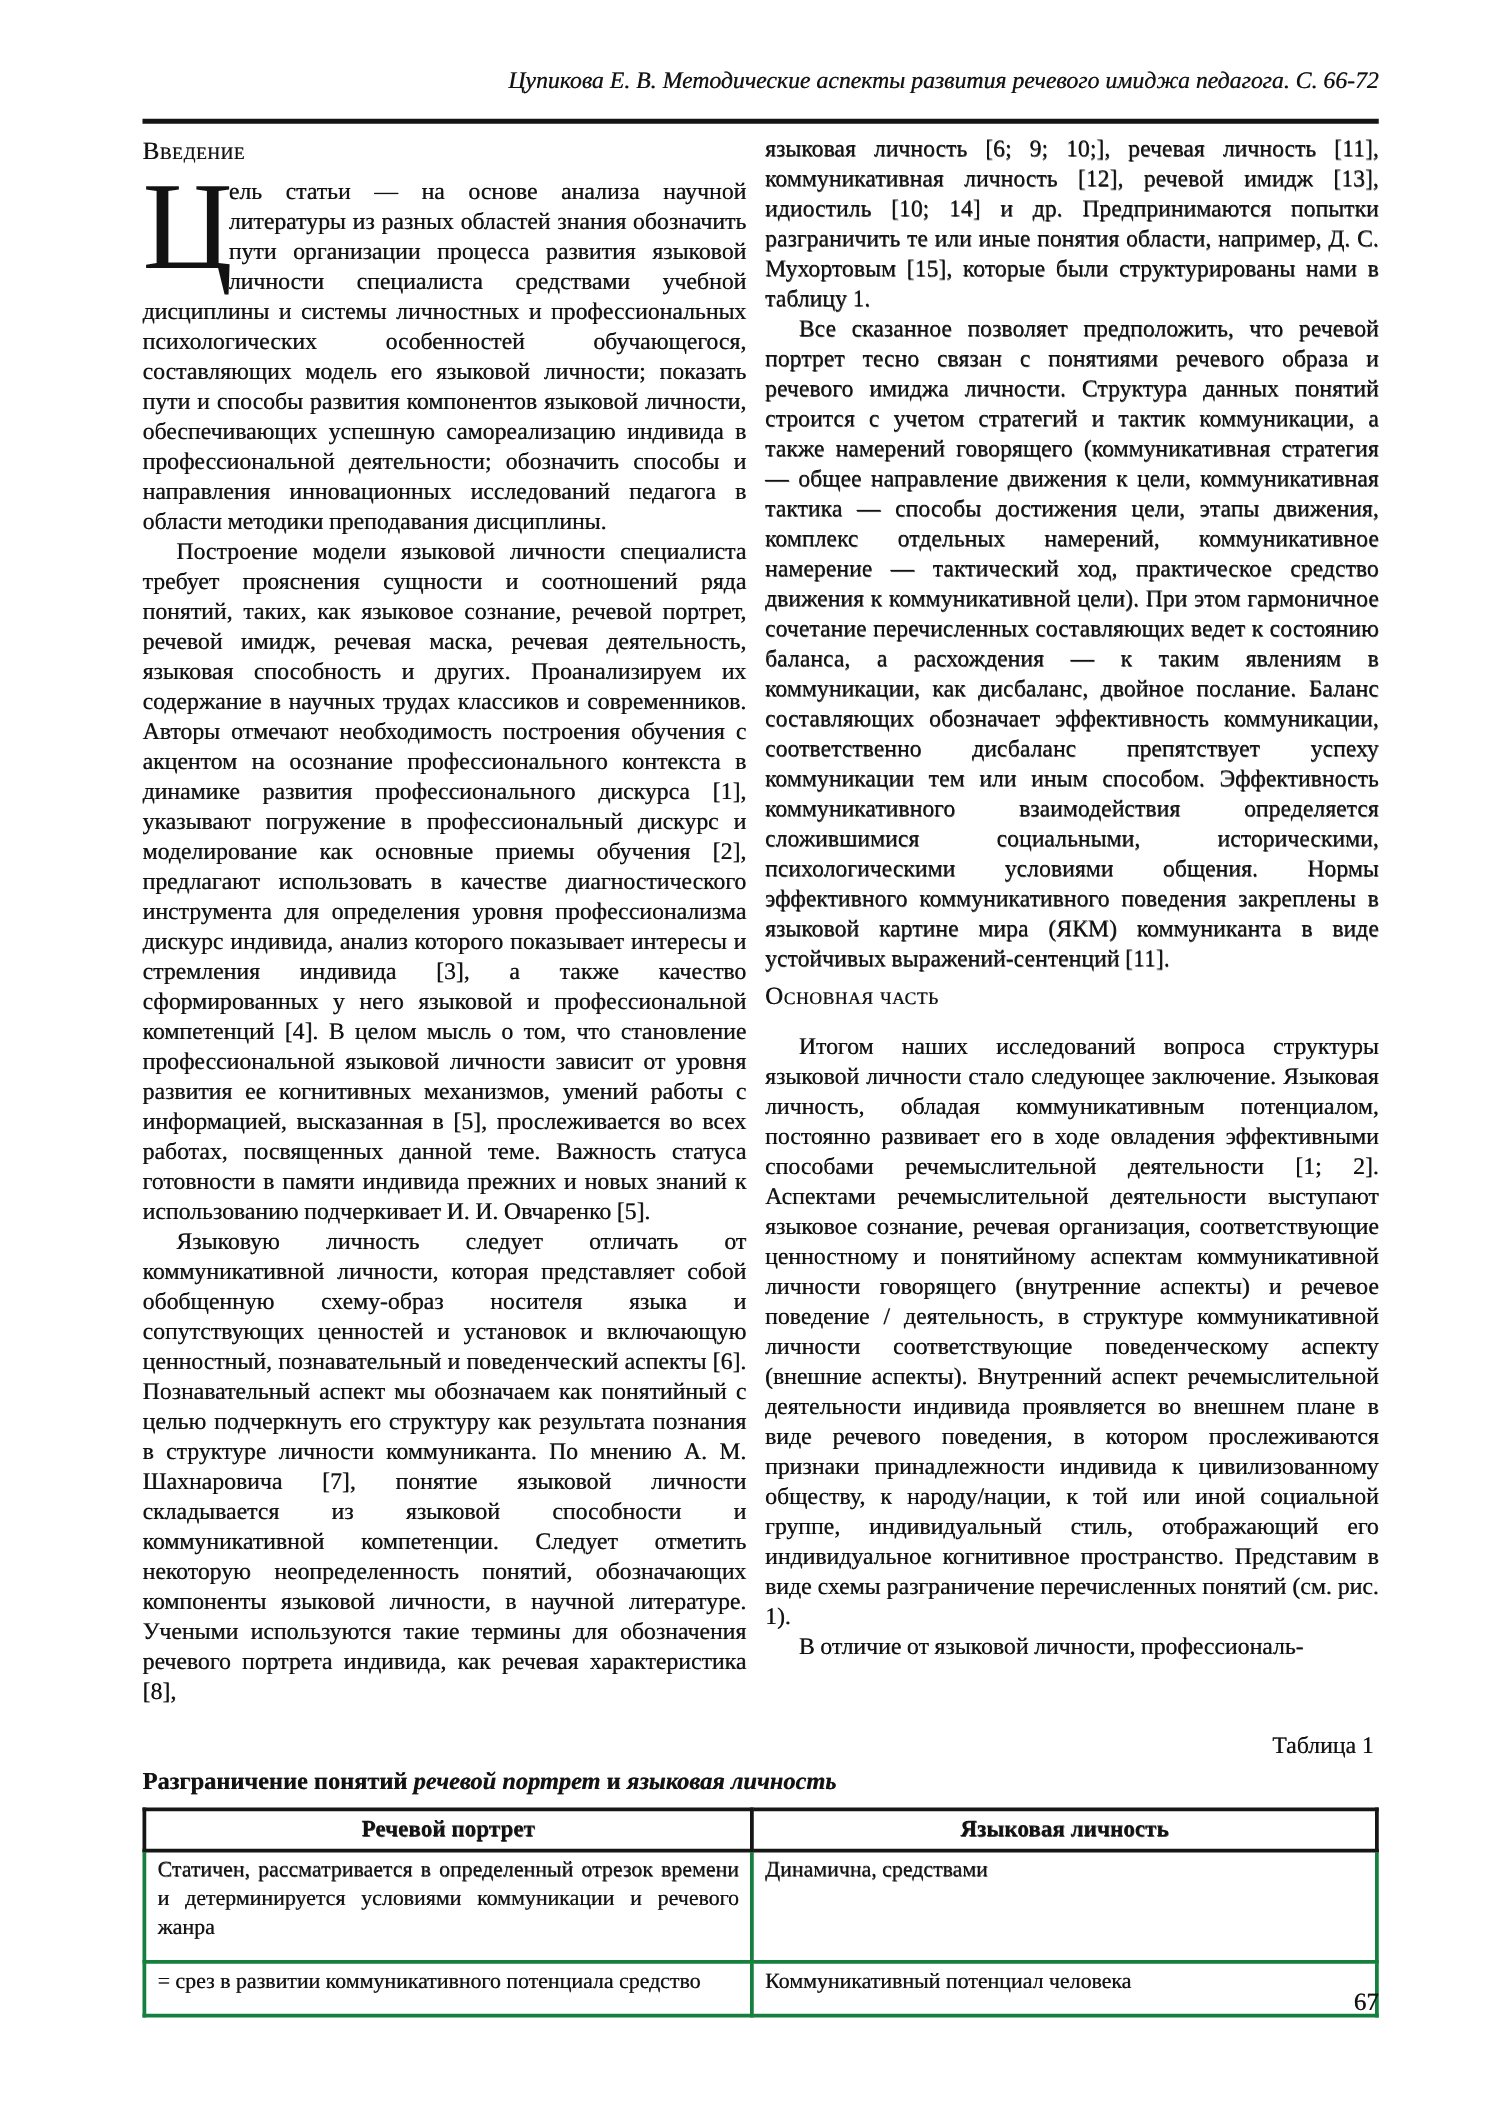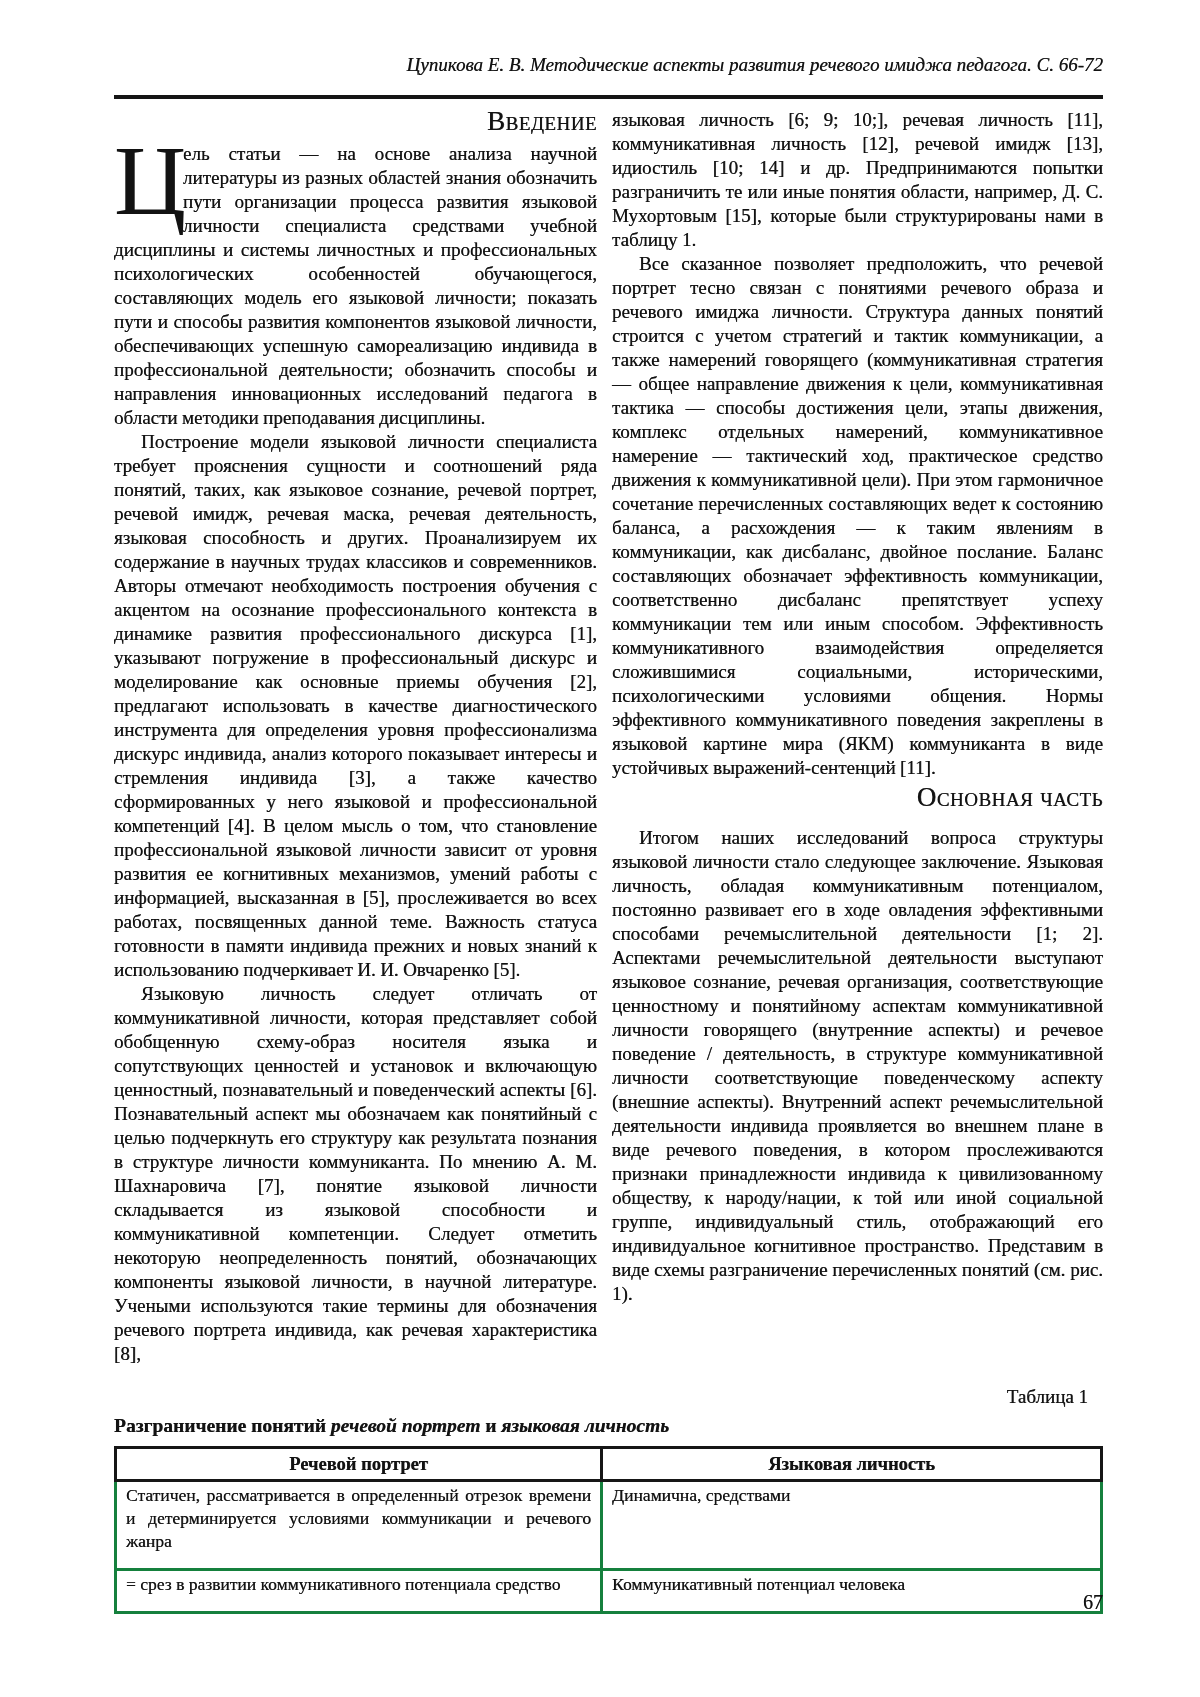--- a/index.html
+++ b/index.html
@@ -25,39 +25,39 @@
   }
   .columns{
     position:absolute;left:114px;top:108px;width:989px;
     display:flex;gap:15px;
   }
   .col{font-size:19px;line-height:24px;text-align:justify;
     hyphens:auto;-webkit-hyphens:auto;word-spacing:-0.3px;}
   .col-left{width:483px;}
   .col-right{width:491px;}
   .sc-heading{
-    font-variant:small-caps;font-size:27px;line-height:26px;
-    letter-spacing:0.5px;text-align:right;
+    font-variant:small-caps;font-size:20px;line-height:26px;
+    letter-spacing:0.5px;text-align:left;
   }
   .sc-heading.first{margin:0 0 8px 0;}
   .sc-heading.mid{margin:4px 0 16px 0;}
   .col p{margin:0;}
   .col p.indent{text-indent:27px;}
   .dropcap{
     float:left;
     height:72px;width:62px;
     font-size:100px;line-height:76px;
     margin:1px 7px 0 0;
     text-shadow:none;
   }
   .table-block{
     position:absolute;left:114px;top:1385px;width:989px;
   }
   .table-label{
-    text-align:right;font-size:19px;line-height:24px;margin:0 15px 5px 0;
+    text-align:right;font-size:19px;line-height:24px;margin:0 4px 5px 0;
   }
   .table-title{
     font-weight:bold;font-size:19.5px;line-height:24px;
     margin:0 0 8px 0;
   }
   .table-title .it{font-style:italic;}
   table.concept{
     width:100%;border-collapse:collapse;
     border:3px solid #161616;
     table-layout:fixed;
@@ -97,20 +97,21 @@
       <p><span class="dropcap">Ц</span><span>ель статьи — на основе анализа научной литературы из разных областей знания обозначить пути организации процесса развития языковой личности специалиста средствами учебной дисциплины и системы личностных и профессиональных психологических особенностей обучающегося, составляющих модель его языковой личности; показать пути и способы развития компонентов языковой личности, обеспечивающих успешную самореализацию индивида в профессиональной деятельности; обозначить способы и направления инновационных исследований педагога в области методики преподавания дисциплины.</span></p>
       <p class="indent">Построение модели языковой личности специалиста требует прояснения сущности и соотношений ряда понятий, таких, как языковое сознание, речевой портрет, речевой имидж, речевая маска, речевая деятельность, языковая способность и других. Проанализируем их содержание в научных трудах классиков и современников. Авторы отмечают необходимость построения обучения с акцентом на осознание профессионального контекста в динамике развития профессионального дискурса [1], указывают погружение в профессиональный дискурс и моделирование как основные приемы обучения [2], предлагают использовать в качестве диагностического инструмента для определения уровня профессионализма дискурс индивида, анализ которого показывает интересы и стремления индивида [3], а также качество сформированных у него языковой и профессиональной компетенций [4]. В целом мысль о том, что становление профессиональной языковой личности зависит от уровня развития ее когнитивных механизмов, умений работы с информацией, высказанная в [5], прослеживается во всех работах, посвященных данной теме. Важность статуса готовности в памяти индивида прежних и новых знаний к использованию подчеркивает И. И. Овчаренко [5].</p>
       <p class="indent">Языковую личность следует отличать от коммуникативной личности, которая представляет собой обобщенную схему-образ носителя языка и сопутствующих ценностей и установок и включающую ценностный, познавательный и поведенческий аспекты [6]. Познавательный аспект мы обозначаем как понятийный с целью подчеркнуть его структуру как результата познания в структуре личности коммуниканта. По мнению А. М. Шахнаровича [7], понятие языковой личности складывается из языковой способности и коммуникативной компетенции. Следует отметить некоторую неопределенность понятий, обозначающих компоненты языковой личности, в научной литературе. Учеными используются такие термины для обозначения речевого портрета индивида, как речевая характеристика [8],</p>
     </div>
 
     <div class="col col-right">
       <p>языковая личность [6; 9; 10;], речевая личность [11], коммуникативная личность [12], речевой имидж [13], идиостиль [10; 14] и др. Предпринимаются попытки разграничить те или иные понятия области, например, Д. С. Мухортовым [15], которые были структурированы нами в таблицу 1.</p>
       <p class="indent">Все сказанное позволяет предположить, что речевой портрет тесно связан с понятиями речевого образа и речевого имиджа личности. Структура данных понятий строится с учетом стратегий и тактик коммуникации, а также намерений говорящего (коммуникативная стратегия — общее направление движения к цели, коммуникативная тактика — способы достижения цели, этапы движения, комплекс отдельных намерений, коммуникативное намерение — тактический ход, практическое средство движения к коммуникативной цели). При этом гармоничное сочетание перечисленных составляющих ведет к состоянию баланса, а расхождения — к таким явлениям в коммуникации, как дисбаланс, двойное послание. Баланс составляющих обозначает эффективность коммуникации, соответственно дисбаланс препятствует успеху коммуникации тем или иным способом. Эффективность коммуникативного взаимодействия определяется сложившимися социальными, историческими, психологическими условиями общения. Нормы эффективного коммуникативного поведения закреплены в языковой картине мира (ЯКМ) коммуниканта в виде устойчивых выражений-сентенций [11].</p>
       <div class="sc-heading mid">Основная часть</div>
       <p class="indent">Итогом наших исследований вопроса структуры языковой личности стало следующее заключение. Языковая личность, обладая коммуникативным потенциалом, постоянно развивает его в ходе овладения эффективными способами речемыслительной деятельности [1; 2]. Аспектами речемыслительной деятельности выступают языковое сознание, речевая организация, соответствующие ценностному и понятийному аспектам коммуникативной личности говорящего (внутренние аспекты) и речевое поведение / деятельность, в структуре коммуникативной личности соответствующие поведенческому аспекту (внешние аспекты). Внутренний аспект речемыслительной деятельности индивида проявляется во внешнем плане в виде речевого поведения, в котором прослеживаются признаки принадлежности индивида к цивилизованному обществу, к народу/нации, к той или иной социальной группе, индивидуальный стиль, отображающий его индивидуальное когнитивное пространство. Представим в виде схемы разграничение перечисленных понятий (см. рис. 1).</p>
+      <p class="indent">В отличие от языковой личности, профессиональ-</p>
     </div>
 
   </div>
 
   <div class="table-block">
     <div class="table-label">Таблица 1</div>
     <div class="table-title"><span>Разграничение понятий </span><span class="it">речевой портрет</span><span> и </span><span class="it">языковая личность</span></div>
     <table class="concept">
       <colgroup>
           <col class="col-speech">

